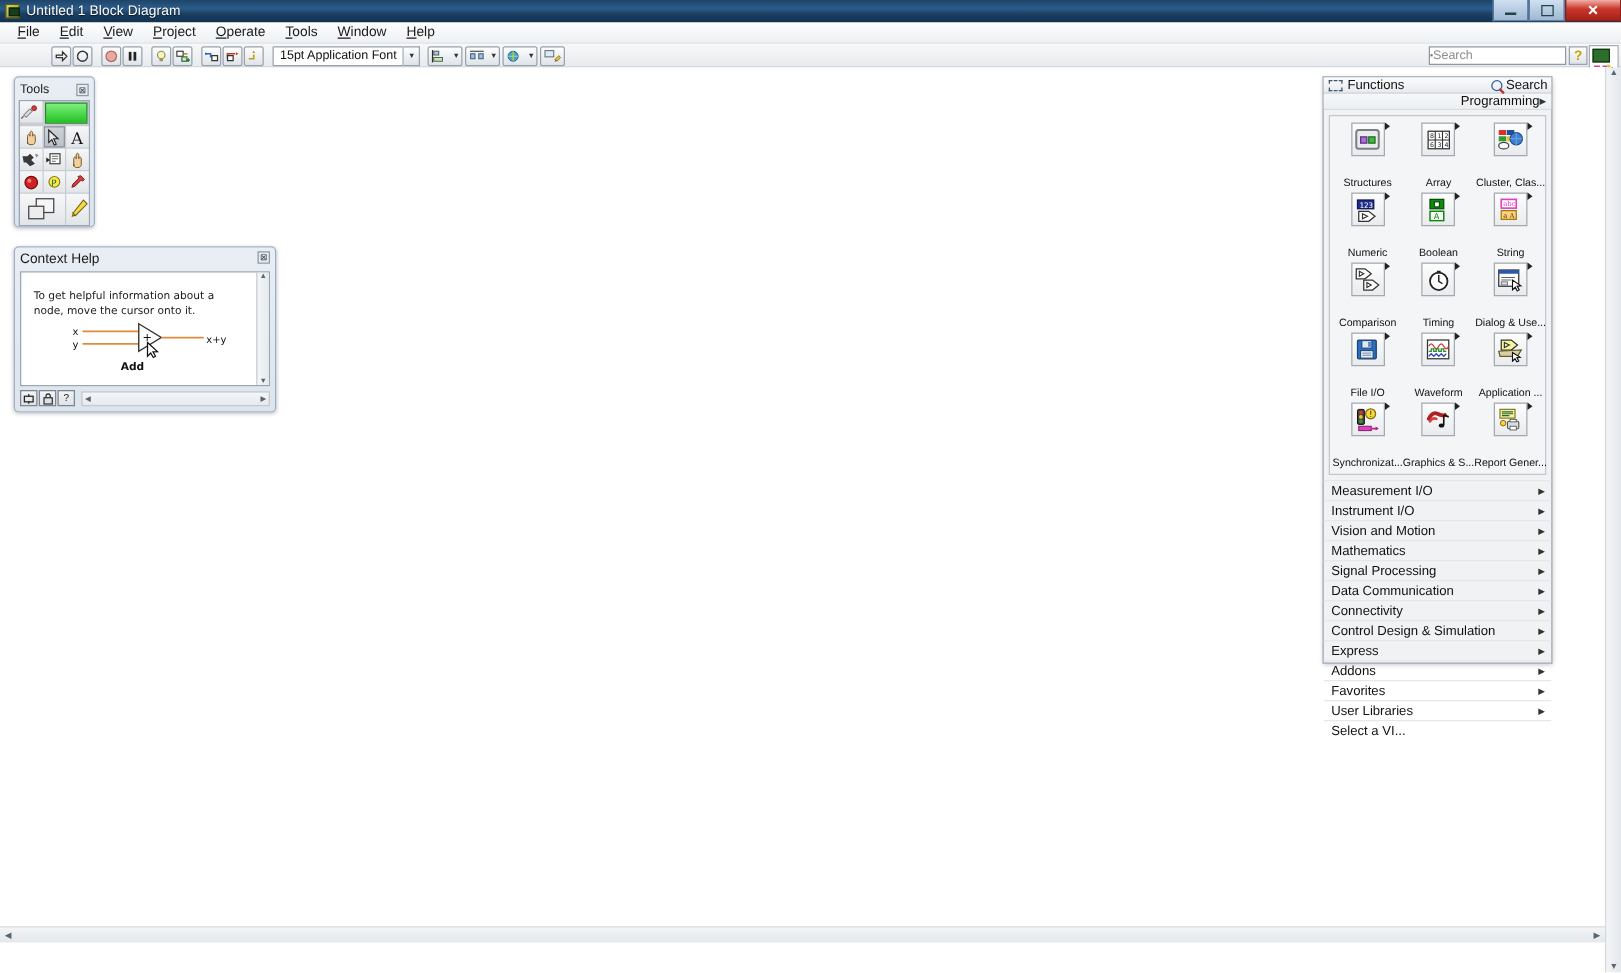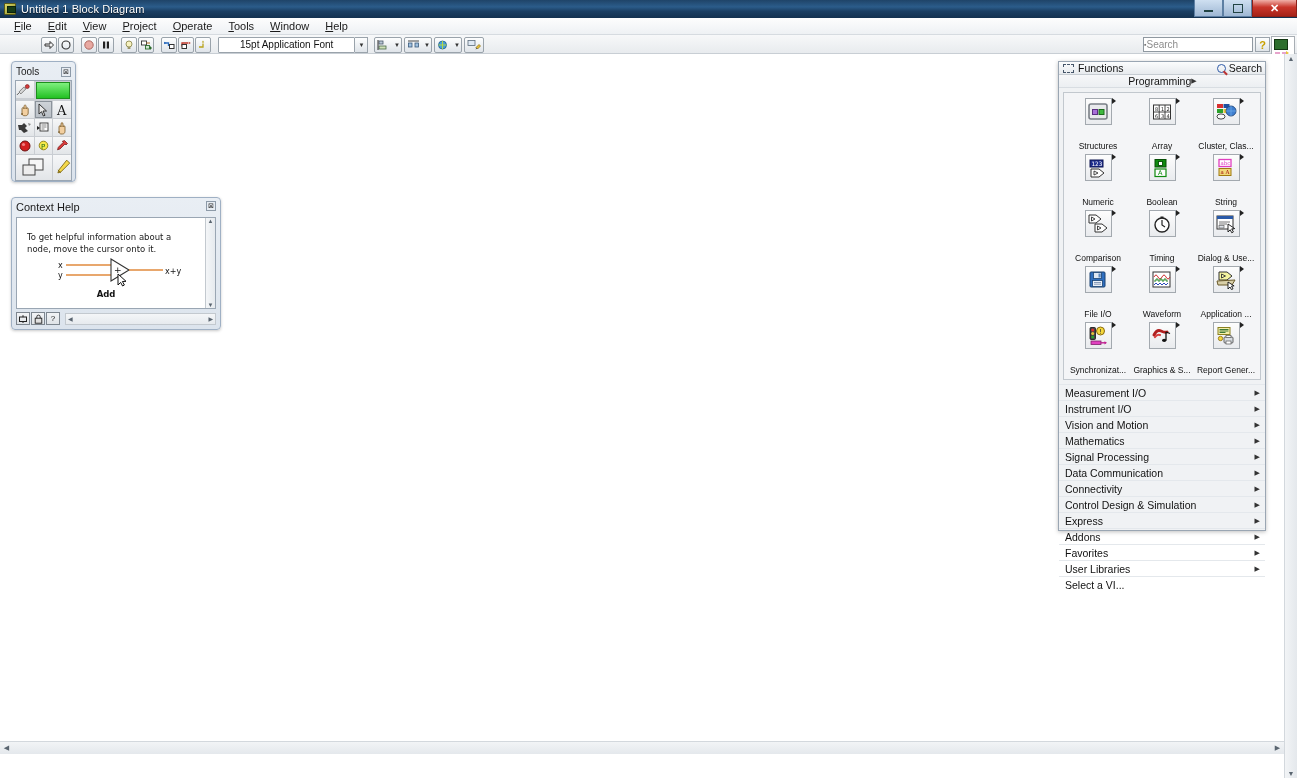--- a/index.html
+++ b/index.html
@@ -69,21 +69,21 @@
     width:16px;height:16px; margin-right:1px;
     border:1px solid #9aa3ab; border-radius:2px;
     background:linear-gradient(180deg,#fdfefe,#dfe4e9);
     display:flex;align-items:center;justify-content:center;
     font-size:9px; color:#333; position:relative; flex:none;
   }
   .tbtn.wide{ width:20px; }
   .tsep{ width:6px; }
   .fontbox{
     height:16px; border:1px solid #9aa3ab; background:#fff;
-    font-size:10px; display:flex; align-items:center; padding:0 21px; color:#111;
+    font-size:10px; display:flex; align-items:center; padding:0 5px; color:#111;
     border-radius:1px;
     text-align:right;
   }
   .fontarrow{
     width:13px;height:16px;border:1px solid #9aa3ab;border-left:none;
     background:linear-gradient(180deg,#fdfefe,#dfe4e9);
     display:flex;align-items:center;justify-content:center;font-size:6px;color:#333;
   }
   .combo{
     height:16px; display:flex; align-items:stretch; margin-right:2px;
@@ -221,21 +221,21 @@
   }
   .helphscroll{
     flex:1;height:12px;margin-left:4px;border:1px solid #c3c9cf;
     background:linear-gradient(180deg,#f4f6f8,#e6eaee);
     display:flex;align-items:center;justify-content:space-between;
     font-size:6px;color:#5a6570;padding:0 2px;
   }
 
   
   .funcwin{
-    position:absolute; left:1058px; top:61px; width:208px; height:470px;
+    position:absolute; left:1058px; top:61px; width:184px; height:470px;
     background:#f0f2f4; border:1px solid #9aa6b3;
     box-shadow:0 1px 4px rgba(0,0,0,.25);
     display:flex;flex-direction:column;
   }
   .funchead{
     height:16px; display:flex;align-items:center;
     background:linear-gradient(180deg,#fbfcfd,#e7eaee);
     border-bottom:1px solid #c6ccd2; padding:0 3px;
   }
   .pinicon{ width:13px;height:11px;margin-right:3px;position:relative;flex:none;}
@@ -243,21 +243,21 @@
     content:"";position:absolute;inset:1px 1px;border:1px dashed #46566a;
   }
   .funchead .ft{ font-size:10.5px;color:#111; flex:1; }
   .fsearch{ display:flex;align-items:center;font-size:10.5px;color:#111;gap:3px; }
   .fsearch .mg{
     width:9px;height:9px;border:1.4px solid #2f5aa8;border-radius:50%;position:relative;
   }
   .fsearch .mg:after{content:"";position:absolute;right:-3px;bottom:-2px;width:5px;height:1.6px;background:#b33;transform:rotate(45deg);}
 
   .progrow{
-    height:16px; display:flex;align-items:center;justify-content:center;
+    height:16px; display:flex;align-items:center;justify-content:flex-end;
     padding:0 4px 0 5px; font-size:10.5px;color:#111;
     background:linear-gradient(180deg,#f6f7f9,#eceff2);
     border-bottom:1px solid #d8dde2;
   }
   .caret{ font-size:7px;color:#333; }
 
   .iconbox{
     margin:4px; border:1px solid #c2c8ce; background:#f4f5f7;
     padding:5px 2px 4px 2px;
     display:grid; grid-template-columns:repeat(3,1fr); row-gap:3px;

